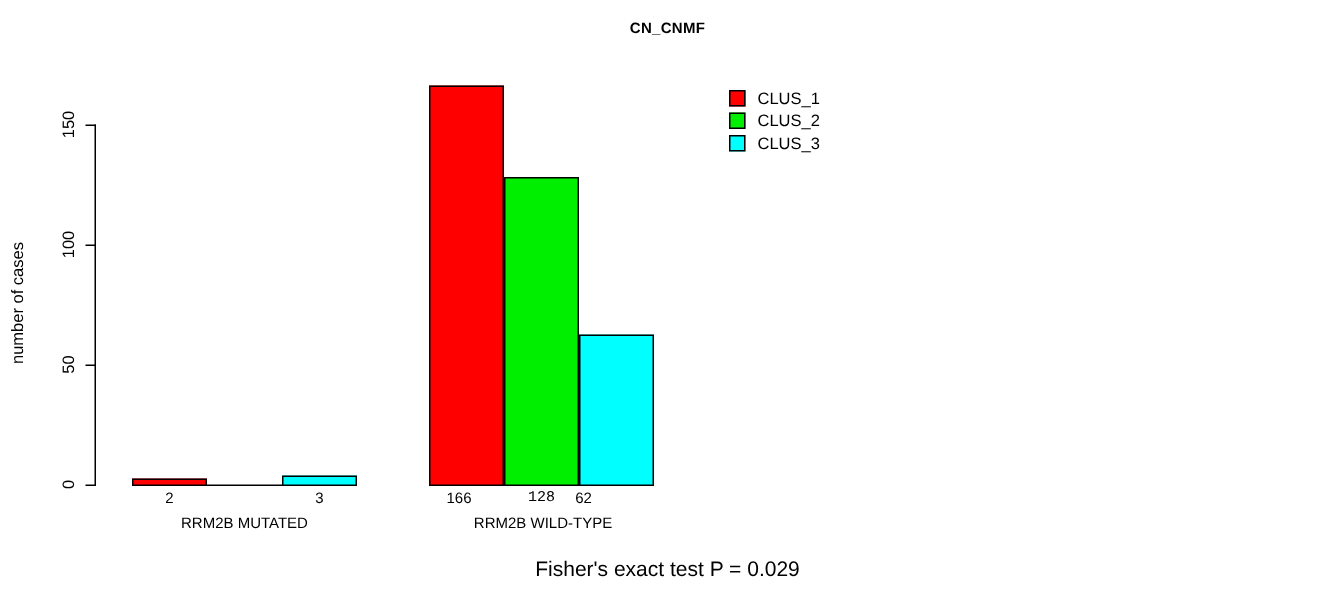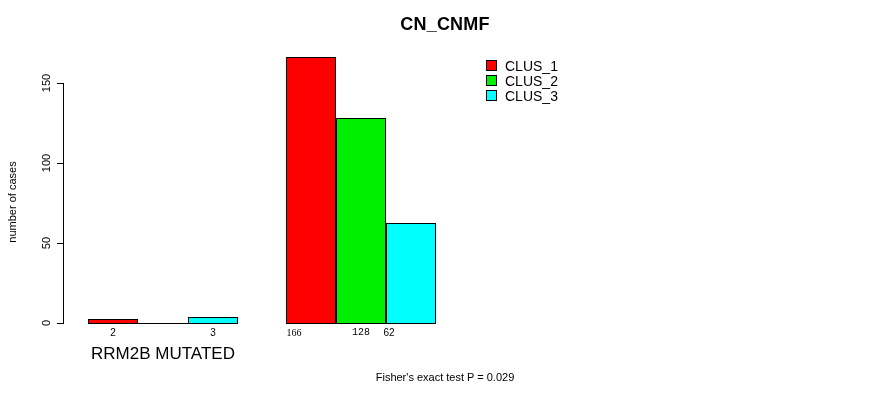--- a/index.html
+++ b/index.html
@@ -17,21 +17,21 @@
     background: #ffffff;
     overflow: hidden;
   }
   .abs { position: absolute; }
 
   #chart-title {
     left: 0;
     top: 14px;
     width: 890px;
     text-align: center;
-    font-size: 18px;
+    font-size: 10px;
     font-weight: bold;
     color: #000000;
     letter-spacing: 0.2px;
   }
 
   
   #y-axis-line {
     left: 63px;
     top: 83px;
     width: 1px;
@@ -74,21 +74,21 @@
     border: none;
     background: #000000;
   }
   .bar-value-label {
     font-size: 10px;
     color: #000000;
     text-align: center;
     width: 52px;
   }
   .group-label {
-    font-size: 17px;
+    font-size: 10px;
     color: #000000;
     text-align: center;
     white-space: nowrap;
   }
 
   
   #legend { left: 486px; top: 58px; }
   .legend-row {
     display: flex;
     align-items: center;
@@ -96,32 +96,32 @@
     margin-bottom: 0px;
   }
   .legend-swatch {
     width: 11px;
     height: 11px;
     border: 1px solid #000000;
     box-sizing: border-box;
     margin-right: 8px;
   }
   .legend-label {
-    font-size: 14px;
+    font-size: 11px;
     color: #000000;
     white-space: nowrap;
   }
 
   
   #footer-note {
     left: 0;
     top: 371px;
     width: 890px;
     text-align: center;
-    font-size: 11px;
+    font-size: 14px;
     color: #000000;
   }
 </style>
 </head>
 <body>
 
 <div id="plot">
 
   <div class="abs" id="chart-title">CN_CNMF</div>
 
@@ -147,24 +147,25 @@
   <div class="abs bar-value-label" style="left:87px; top:327px;">2</div>
   <div class="abs bar-value-label" style="left:137px; top:327px;"></div>
   <div class="abs bar-value-label" style="left:187px; top:327px;">3</div>
 
   <div class="abs group-label" style="left:63px; top:344px; width:200px;">RRM2B MUTATED</div>
 
   <div class="abs bar" style="left:286px; top:57px; width:50px; height:267px; background:#FF0000;"></div>
   <div class="abs bar" style="left:336px; top:118px; width:50px; height:206px; background:#00EE00;"></div>
   <div class="abs bar" style="left:386px; top:223px; width:50px; height:101px; background:#00FFFF;"></div>
 
-  <div class="abs bar-value-label" style="left:268px; top:327px;font-family:Liberation Serif, serif;">166</div>
+  <div class="abs bar-value-label" style="left:280px; top:327px;">166</div>
   <div class="abs bar-value-label" style="left:335px; top:327px;font-family:Liberation Mono, monospace;">128</div>
   <div class="abs bar-value-label" style="left:363px; top:327px;">62</div>
 
+  <div class="abs group-label" style="left:262px; top:344px; width:200px;">RRM2B WILD-TYPE</div>
 
   <div class="abs" id="legend">
     <div class="legend-row">
       <span class="legend-swatch" style="background:#FF0000;"></span>
       <span class="legend-label">CLUS_1</span>
     </div>
     <div class="legend-row">
       <span class="legend-swatch" style="background:#00EE00;"></span>
       <span class="legend-label">CLUS_2</span>
     </div>

